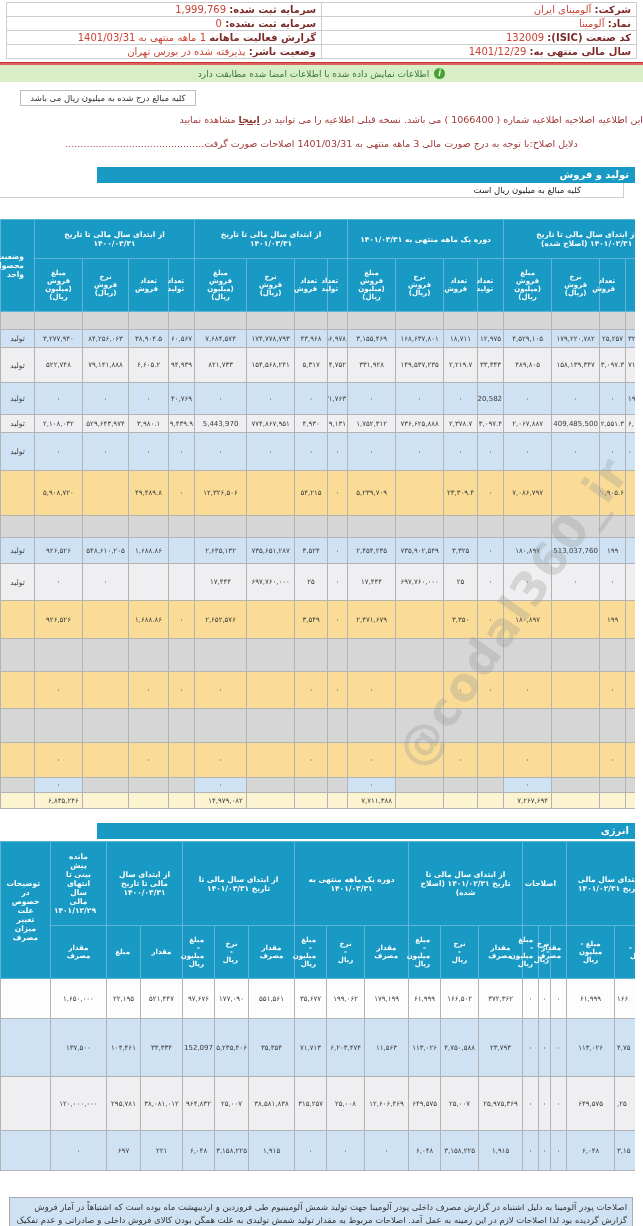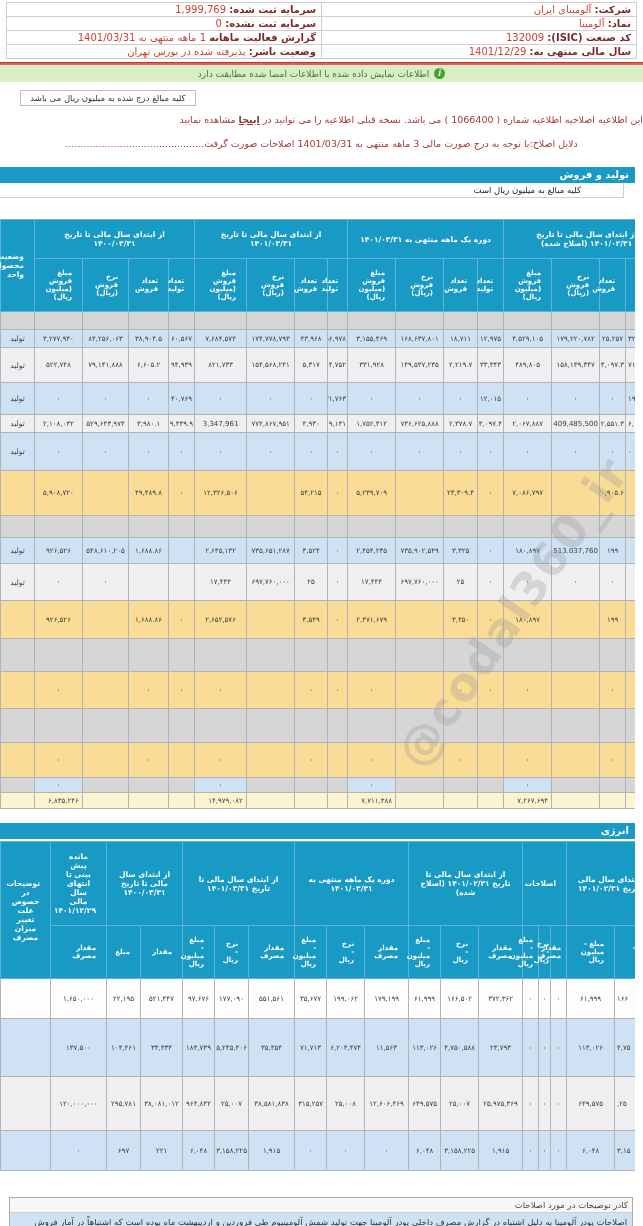--- a/index.html
+++ b/index.html
@@ -20,32 +20,32 @@
   .banner { background:#d8eec6; height:17px; display:flex; align-items:center; justify-content:center; gap:5px; }
   .banner-text { color:#3c763d; font-size:9px; }
   .banner-ico { width:11px; height:11px; border-radius:50%; background:#46a12e; color:#fff; font-size:8px; font-weight:bold;
     display:inline-flex; align-items:center; justify-content:center; font-style:italic; }
   .amounts-box { width:176px; margin:8px auto 0 20px; border:1px solid #bdbdbd; font-size:8.5px; text-align:center; padding:2px 1px; color:#333; white-space:nowrap; overflow:hidden; }
   .notice { text-align:right; color:#a23b36; font-size:9.5px; margin-top:8px; }
   .notice .lnk { font-weight:bold; text-decoration:underline; color:#8b3a36; cursor:pointer; }
   .reason { text-align:center; color:#a23b36; font-size:9.5px; margin-top:13px; }
   
   .bar { background:#189ac4; color:#fff; font-weight:bold; font-size:10px; height:16px; line-height:16px;
-         margin-right:8px; width:635px; padding-right:6px; }
+         margin-right:8px; width:538px; padding-right:6px; }
   .bar1 { margin-top:18px; }
   .units-row { margin-right:19px; width:635px; border:1px solid #cfcfcf; border-top:none; height:15px; line-height:14px;
                font-size:8.5px; color:#222; padding-right:42px; background:#fff; }
   
   .tbl-wrap { direction:ltr; overflow:hidden; width:635px; margin:0 8px 0 0; }
   .tbl-wrap.t1 { margin-top:21px; }
   .tbl-wrap.t2 { margin-top:2px; }
   table.data { direction:rtl; border-collapse:collapse; table-layout:fixed; }
   table.data th { background:#189ac4; color:#fff; font-weight:bold; border:1px solid #5fb3d3; padding:10px; }
   table.data th.grp { font-size:7.5px; }
-  table.data th.sub { font-size:7px;text-align:right; }
+  table.data th.sub { font-size:7px; }
   table.data td { border:1px solid #b3b3b3; font-size:7px; color:#3a3a3a; text-align:center; padding:0 1px; overflow:hidden; white-space:nowrap; }
   table.data td.st { font-size:7.5px; color:#444; }
   table.data td.cutcol { text-align:left; padding-left:2px; }
   #t1 { width:669px; } #t2 { width:660px; }
   #t1 thead tr.g-row th { height:30px; } #t1 thead tr.s-row th { height:50px; white-space:normal; }
   #t2 thead tr.g-row th { height:50px; white-space:normal; } #t2 thead tr.s-row th { height:34px; white-space:normal; }
   tr.r-blue td { background:#cfe2f4; }
   tr.r-gray td { background:#efeff1; }
   tr.r-dim  td { background:#d6d6d7; }
   tr.r-sum  td { background:#fadc96; }
@@ -210,21 +210,21 @@
           <td>۶,۶۰۵.۲</td>
           <td>۷۹,۱۴۱,۸۸۸</td>
           <td>۵۲۲,۷۴۸</td>
           <td class="st">تولید</td>
         </tr>
         <tr class="r-blue" style="height: 32px;">
           <td class="cutcol">۱۹</td>
           <td>۰</td>
           <td>۰</td>
           <td>۰</td>
-          <td>۱۲,۰۱۵</td>
+          <td>20,582</td>
           <td>۰</td>
           <td>۰</td>
           <td>۰</td>
           <td>۳۱,۷۶۳</td>
           <td>۰</td>
           <td>۰</td>
           <td>۰</td>
           <td>۴۰,۷۶۹</td>
           <td>۰</td>
           <td>۰</td>
@@ -236,21 +236,21 @@
           <td>۲,۵۵۱.۳</td>
           <td>409,485,500</td>
           <td>۲,۰۶۷,۸۸۷</td>
           <td>۳,۰۹۷.۴</td>
           <td>۲,۳۷۸.۷</td>
           <td>۷۳۶,۶۲۵,۸۸۸</td>
           <td>۱,۷۵۲,۳۱۲</td>
           <td>۹,۱۳۱</td>
           <td>۴,۹۳۰</td>
           <td>۷۷۴,۸۶۷,۹۵۱</td>
-          <td>3,347,961</td>
+          <td>5,443,970</td>
           <td>۹,۴۳۹.۹</td>
           <td>۳,۹۸۰.۱</td>
           <td>۵۲۹,۶۴۳,۹۷۴</td>
           <td>۲,۱۰۸,۰۳۲</td>
           <td class="st">تولید</td>
         </tr>
         <tr class="r-blue" style="height: 38px;">
           <td class="cutcol">۰</td>
           <td>۰</td>
           <td>۰</td>
@@ -565,21 +565,21 @@
           <td>۰</td>
           <td>۰</td>
           <td>۲۳,۷۹۳</td>
           <td>۴,۷۵۰,۵۸۸</td>
           <td>۱۱۳,۰۲۶</td>
           <td>۱۱,۵۶۳</td>
           <td>۶,۲۰۳,۴۷۴</td>
           <td>۷۱,۷۱۳</td>
           <td>۳۵,۳۵۴</td>
           <td>۵,۲۳۵,۴۰۶</td>
-          <td>۱۸۴,۷۳۹</td>
+          <td>152,097</td>
           <td>۳۳,۳۳۴</td>
           <td>۱۰۴,۴۶۱</td>
           <td>۱۳۷,۵۰۰</td>
           <td class="st"></td>
         </tr>
         <tr class="r-gray" style="height: 54px;">
           <td class="cutcol">۲۵,</td>
           <td>۶۴۹,۵۷۵</td>
           <td>۰</td>
           <td>۰</td>
@@ -617,21 +617,20 @@
           <td>۶۹۷</td>
           <td>۰</td>
           <td class="st"></td>
         </tr>
       </tbody>
     </table>
 </div>
 
 <div class="notes">
   <div class="nbox">
-    <div class="nrow">کادر توضیحات در مورد اصلاحات</div>
     <div class="npara">اصلاحات پودر آلومینا به دلیل اشتباه در گزارش مصرف داخلی پودر آلومینا جهت تولید شمش آلومینیوم طی فروردین و اردیبهشت ماه بوده است که اشتباهاً در آمار فروش گزارش گردیده بود لذا اصلاحات لازم در این زمینه به عمل آمد. اصلاحات مربوط به مقدار تولید شمش تولیدی به علت همگن بودن کالای فروش داخلی و صادراتی و عدم تفکیک حین تولید، طبقه بندی و در آمار تولید داخلی متمرکز گردید.</div>
     <div class="nwhite">کادر توضیحی مربوط به اطلاعات دوره ۱ ماهه منتهی به ۱۴۰۱/۰۳/۳۱</div>
     <div class="nthin"></div>
   </div>
   <div class="nbox">
     <div class="nwhite">کادر توضیحی مربوط اطلاعات تجمعی از ابتدای سال تا پایان مورخ ۱۴۰۱/۰۳/۳۱</div>
 
   </div>
 </div>
 

